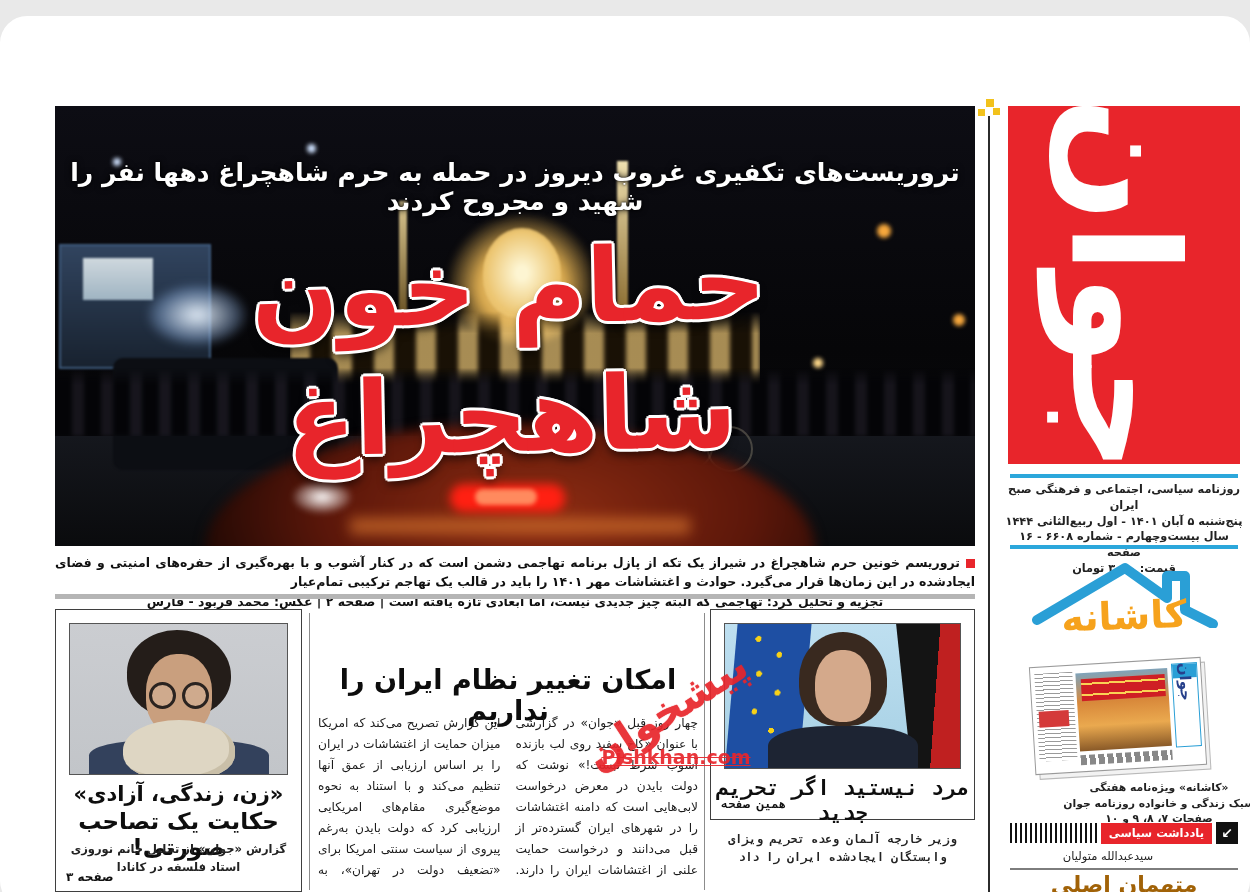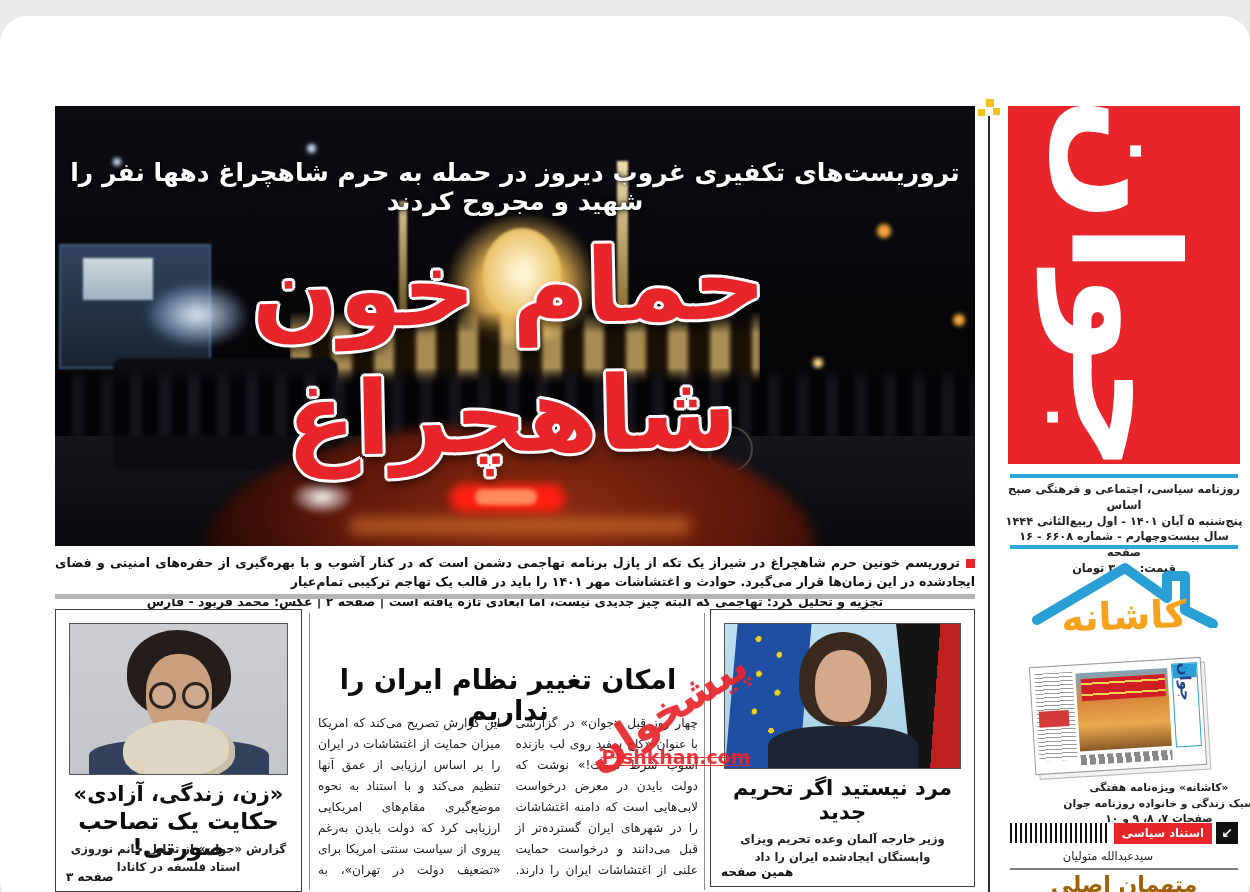--- a/index.html
+++ b/index.html
@@ -56,21 +56,21 @@
   
   #lead-caption { left:55px; top:537px; width:920px; color:#111; font-size:12.5px; font-weight:bold; line-height:1.55; }
   #lead-caption .cap1 { text-align:justify; }
   #lead-caption .cap2 { text-align:center; }
   .red-bullet { display:inline-block; width:9px; height:9px; background:#e8252b; margin-left:6px; vertical-align:middle; }
   #divider-thick { left:55px; top:578px; width:920px; height:5px; background:#b5b5b5; }
 
   
   .story-box { border:1.5px solid #3f3f3f; background:#fff; }
   #box-left { left:55px; top:593px; width:247px; height:283px; }
-  #box-right { left:710px; top:593px; width:265px; height:278px; }
+  #box-right { left:710px; top:593px; width:265px; height:211px;font-family:Liberation Mono, monospace; }
   .vrule { width:1px; background:#8c8c8c; top:597px; height:277px; }
   #vrule-a { left:309px; } #vrule-b { left:704px; }
 
   .box-photo { position:absolute; left:13px; right:13px; top:13px; border:1px solid #555; overflow:hidden; }
   #woman-photo { height:152px; background:linear-gradient(180deg,#cbcdd1,#c2c5c9); }
   .w-hair { left:50%; top:6px; transform:translateX(-50%); width:104px; height:88px; background:#241d19; border-radius:48% 52% 46% 46%; }
   .w-face { left:50%; top:30px; transform:translateX(-50%); width:66px; height:80px; background:#c99f7e; border-radius:46% 46% 42% 42%; }
   .w-glass { width:27px; height:27px; border:3px solid #2a2320; border-radius:50%; top:58px; background:rgba(255,255,255,.12); }
   .w-glass.gl { left:calc(50% - 30px); } .w-glass.gr { left:calc(50% + 3px); }
   .w-body { left:50%; top:116px; transform:translateX(-50%); width:180px; height:44px; background:#33415c; border-radius:35% 35% 0 0; }
@@ -241,21 +241,21 @@
   <div id="ysq1" class="abs ysq"></div>
   <div id="ysq2" class="abs ysq"></div>
   <div id="ysq3" class="abs ysq"></div>
   <div id="side-sep" class="abs"></div>
 
   <div id="logo-box" class="abs">
     <div id="logo-text">جوان</div>
   </div>
   <div id="blue-bar1" class="abs blue-bar"></div>
   <div id="masthead-info" class="abs">
-    <div>روزنامه سیاسی، اجتماعی و فرهنگی صبح اساس</div>
+    <div>روزنامه سیاسی، اجتماعی و فرهنگی صبح ایران</div>
     <div>پنج‌شنبه ۵ آبان ۱۴۰۱ - اول ربیع‌الثانی ۱۴۴۴</div>
     <div>سال بیست‌وچهارم - شماره ۶۶۰۸ - ۱۶ صفحه</div>
     <div>قیمت: ۳۰۰۰ تومان</div>
   </div>
   <div id="blue-bar2" class="abs blue-bar"></div>
 
   <div id="kashaneh" class="abs">
     <svg width="190" height="72" viewBox="0 0 190 72">
       <path d="M8 64 L96 12 L138 42 M138 42 L138 20 L156 20 L156 54 L184 68" fill="none" stroke="#2a9fd6" stroke-width="10" stroke-linecap="round" stroke-linejoin="round"></path>
     </svg>
@@ -275,21 +275,21 @@
   </div>
 
   <div id="kashaneh-cap" class="abs">
     <div>«کاشانه» ویژه‌نامه هفتگی</div>
     <div>سبک زندگی و خانواده روزنامه جوان</div>
     <div>صفحات ۷، ۸، ۹ و ۱۰</div>
   </div>
 
   <div id="note-row" class="abs">
     <div id="note-arrow-box">↙</div>
-    <div id="note-label">استناد سیاسی</div>
+    <div id="note-label">یادداشت سیاسی</div>
     <div id="note-barcode"></div>
   </div>
   <div id="note-author" class="abs">سیدعبدالله متولیان</div>
   <div id="note-line" class="abs"></div>
   <div id="note-title1" class="abs note-title">متهمان اصلی</div>
   <div id="note-title2" class="abs note-title">و کاسبان آشوب</div>
 
   <div id="watermark">
     <div id="wm-name" class="abs">پیشخوان</div>
     <div id="wm-url" class="abs">Pishkhan.com</div>

